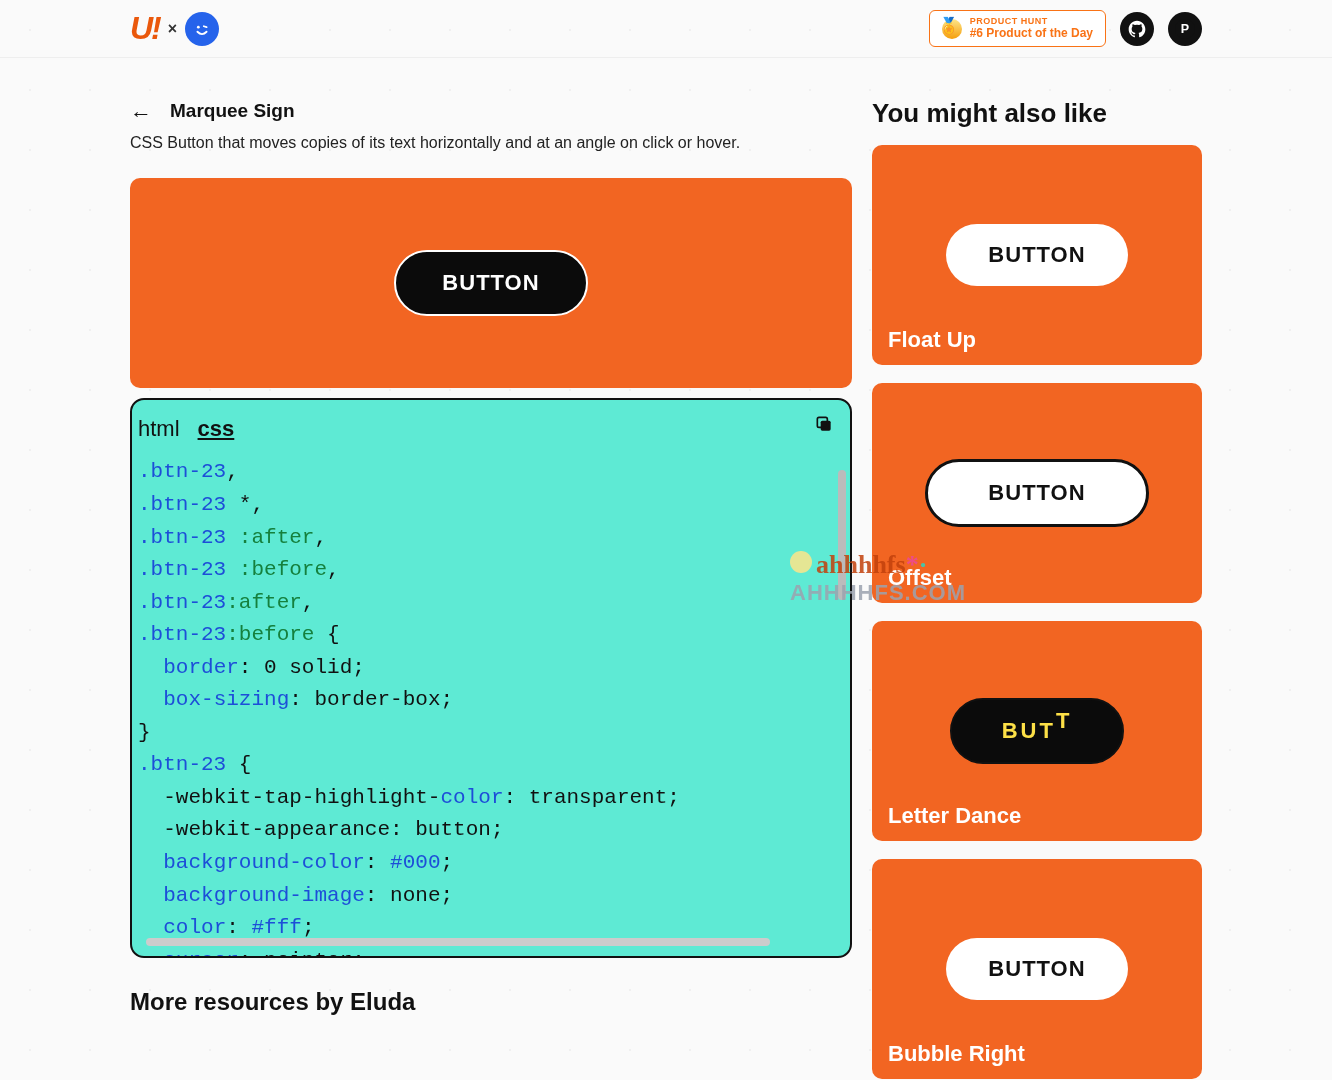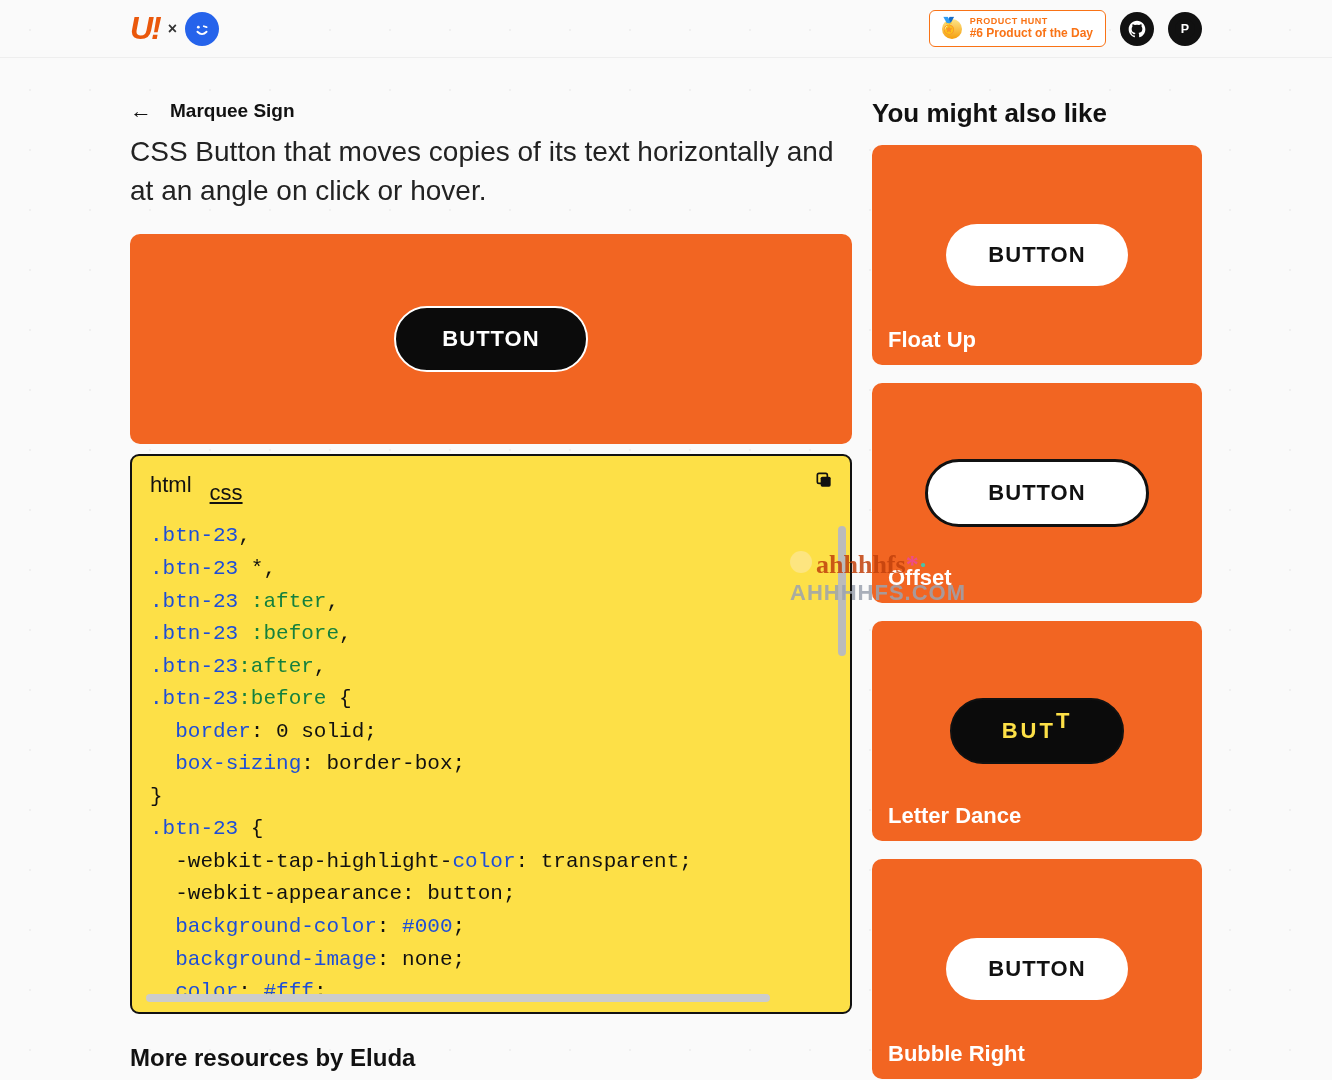--- a/index.html
+++ b/index.html
@@ -30,29 +30,29 @@
 .ph-sub { font-size: 12px; color: #f97316; font-weight: 700; }
 .circ-icon { width: 34px; height: 34px; border-radius: 50%; background: #111; display: inline-flex; align-items: center; justify-content: center; color: #fff; }
 
 .container { display: flex; gap: 20px; padding: 40px 130px 0 130px; }
 .main { flex: 1; min-width: 0; }
 .sidebar { width: 330px; flex-shrink: 0; }
 
 .title-row { display: flex; align-items: center; gap: 18px; margin-bottom: 8px; }
 .back-arrow { font-size: 22px; font-weight: 900; cursor: pointer; }
 .page-title { font-size: 19px; font-weight: 900; }
-.desc { font-size: 28px; color: #222; line-height: 1.4; margin-bottom: 24px; }
+.desc { font-size: 16px; color: #222; line-height: 1.4; margin-bottom: 24px; }
 
 .demo-box { background: #f26522; border-radius: 10px; height: 210px; display: flex; align-items: center; justify-content: center; margin-bottom: 10px; }
 .demo-btn { background: #0b0b0b; color: #fff; border: 2px solid #fff; border-radius: 999px; padding: 18px 46px; font-size: 22px; font-weight: 800; letter-spacing: 1px; }
 
-.code-panel { border: 2px solid #111; border-radius: 9px; background: #fde047; padding: 16px 18px; position: relative; height: 560px; overflow: hidden; }
+.code-panel { border: 2px solid #111; border-radius: 14px; background: #5eead4; padding: 16px 6px; position: relative; height: 560px; overflow: hidden; }
 .tabs { display: flex; gap: 18px; margin-bottom: 14px; font-size: 22px; }
 .tab { cursor: pointer; }
-.tab.active { font-weight: 400; text-decoration: underline; margin-top: 8px; }
+.tab.active { font-weight: 700; text-decoration: underline; }
 .copy-icon { position: absolute; top: 14px; right: 16px; font-size: 20px; cursor: pointer; }
 
 pre.code { font-family: 'SFMono-Regular', Consolas, 'Liberation Mono', Menlo, monospace; font-size: 21px; line-height: 1.55; white-space: pre; overflow: hidden; }
 .sel { color: #1d4ed8; }
 .pcls { color: #15803d; }
 .prop { color: #1d4ed8; }
 .val { color: #111; }
 .hex { color: #1d4ed8; }
 .punct { color: #111; }
 

